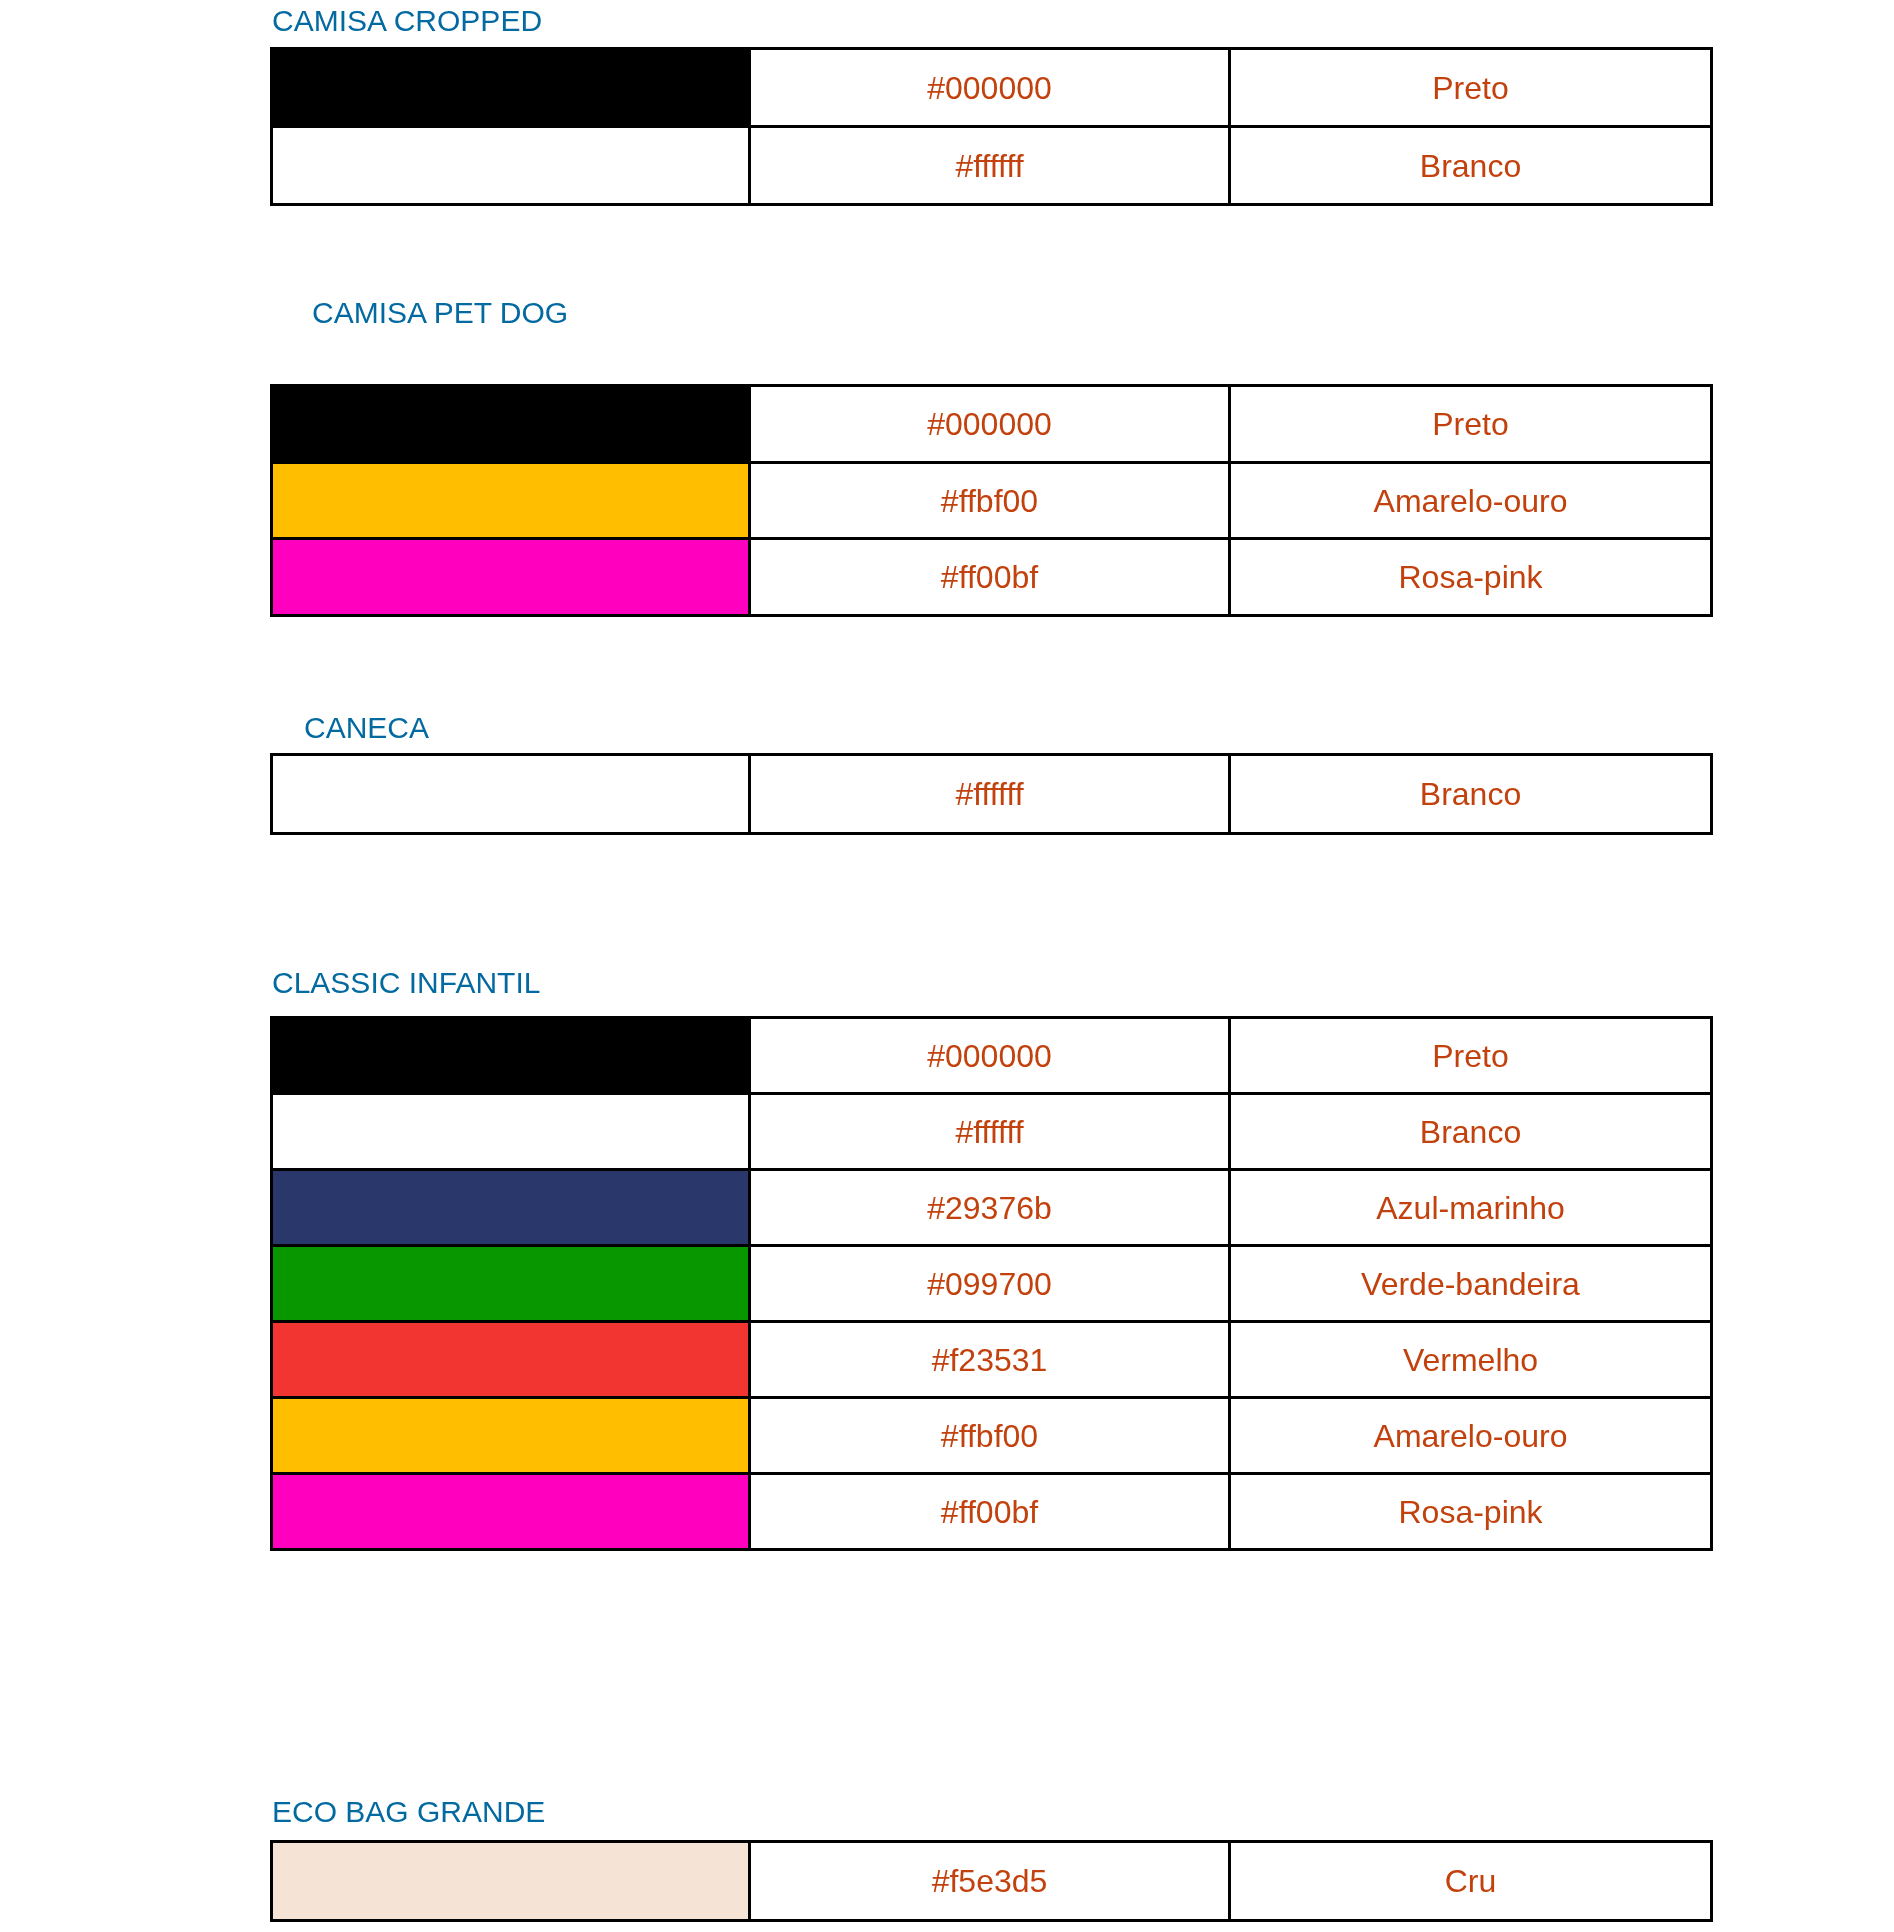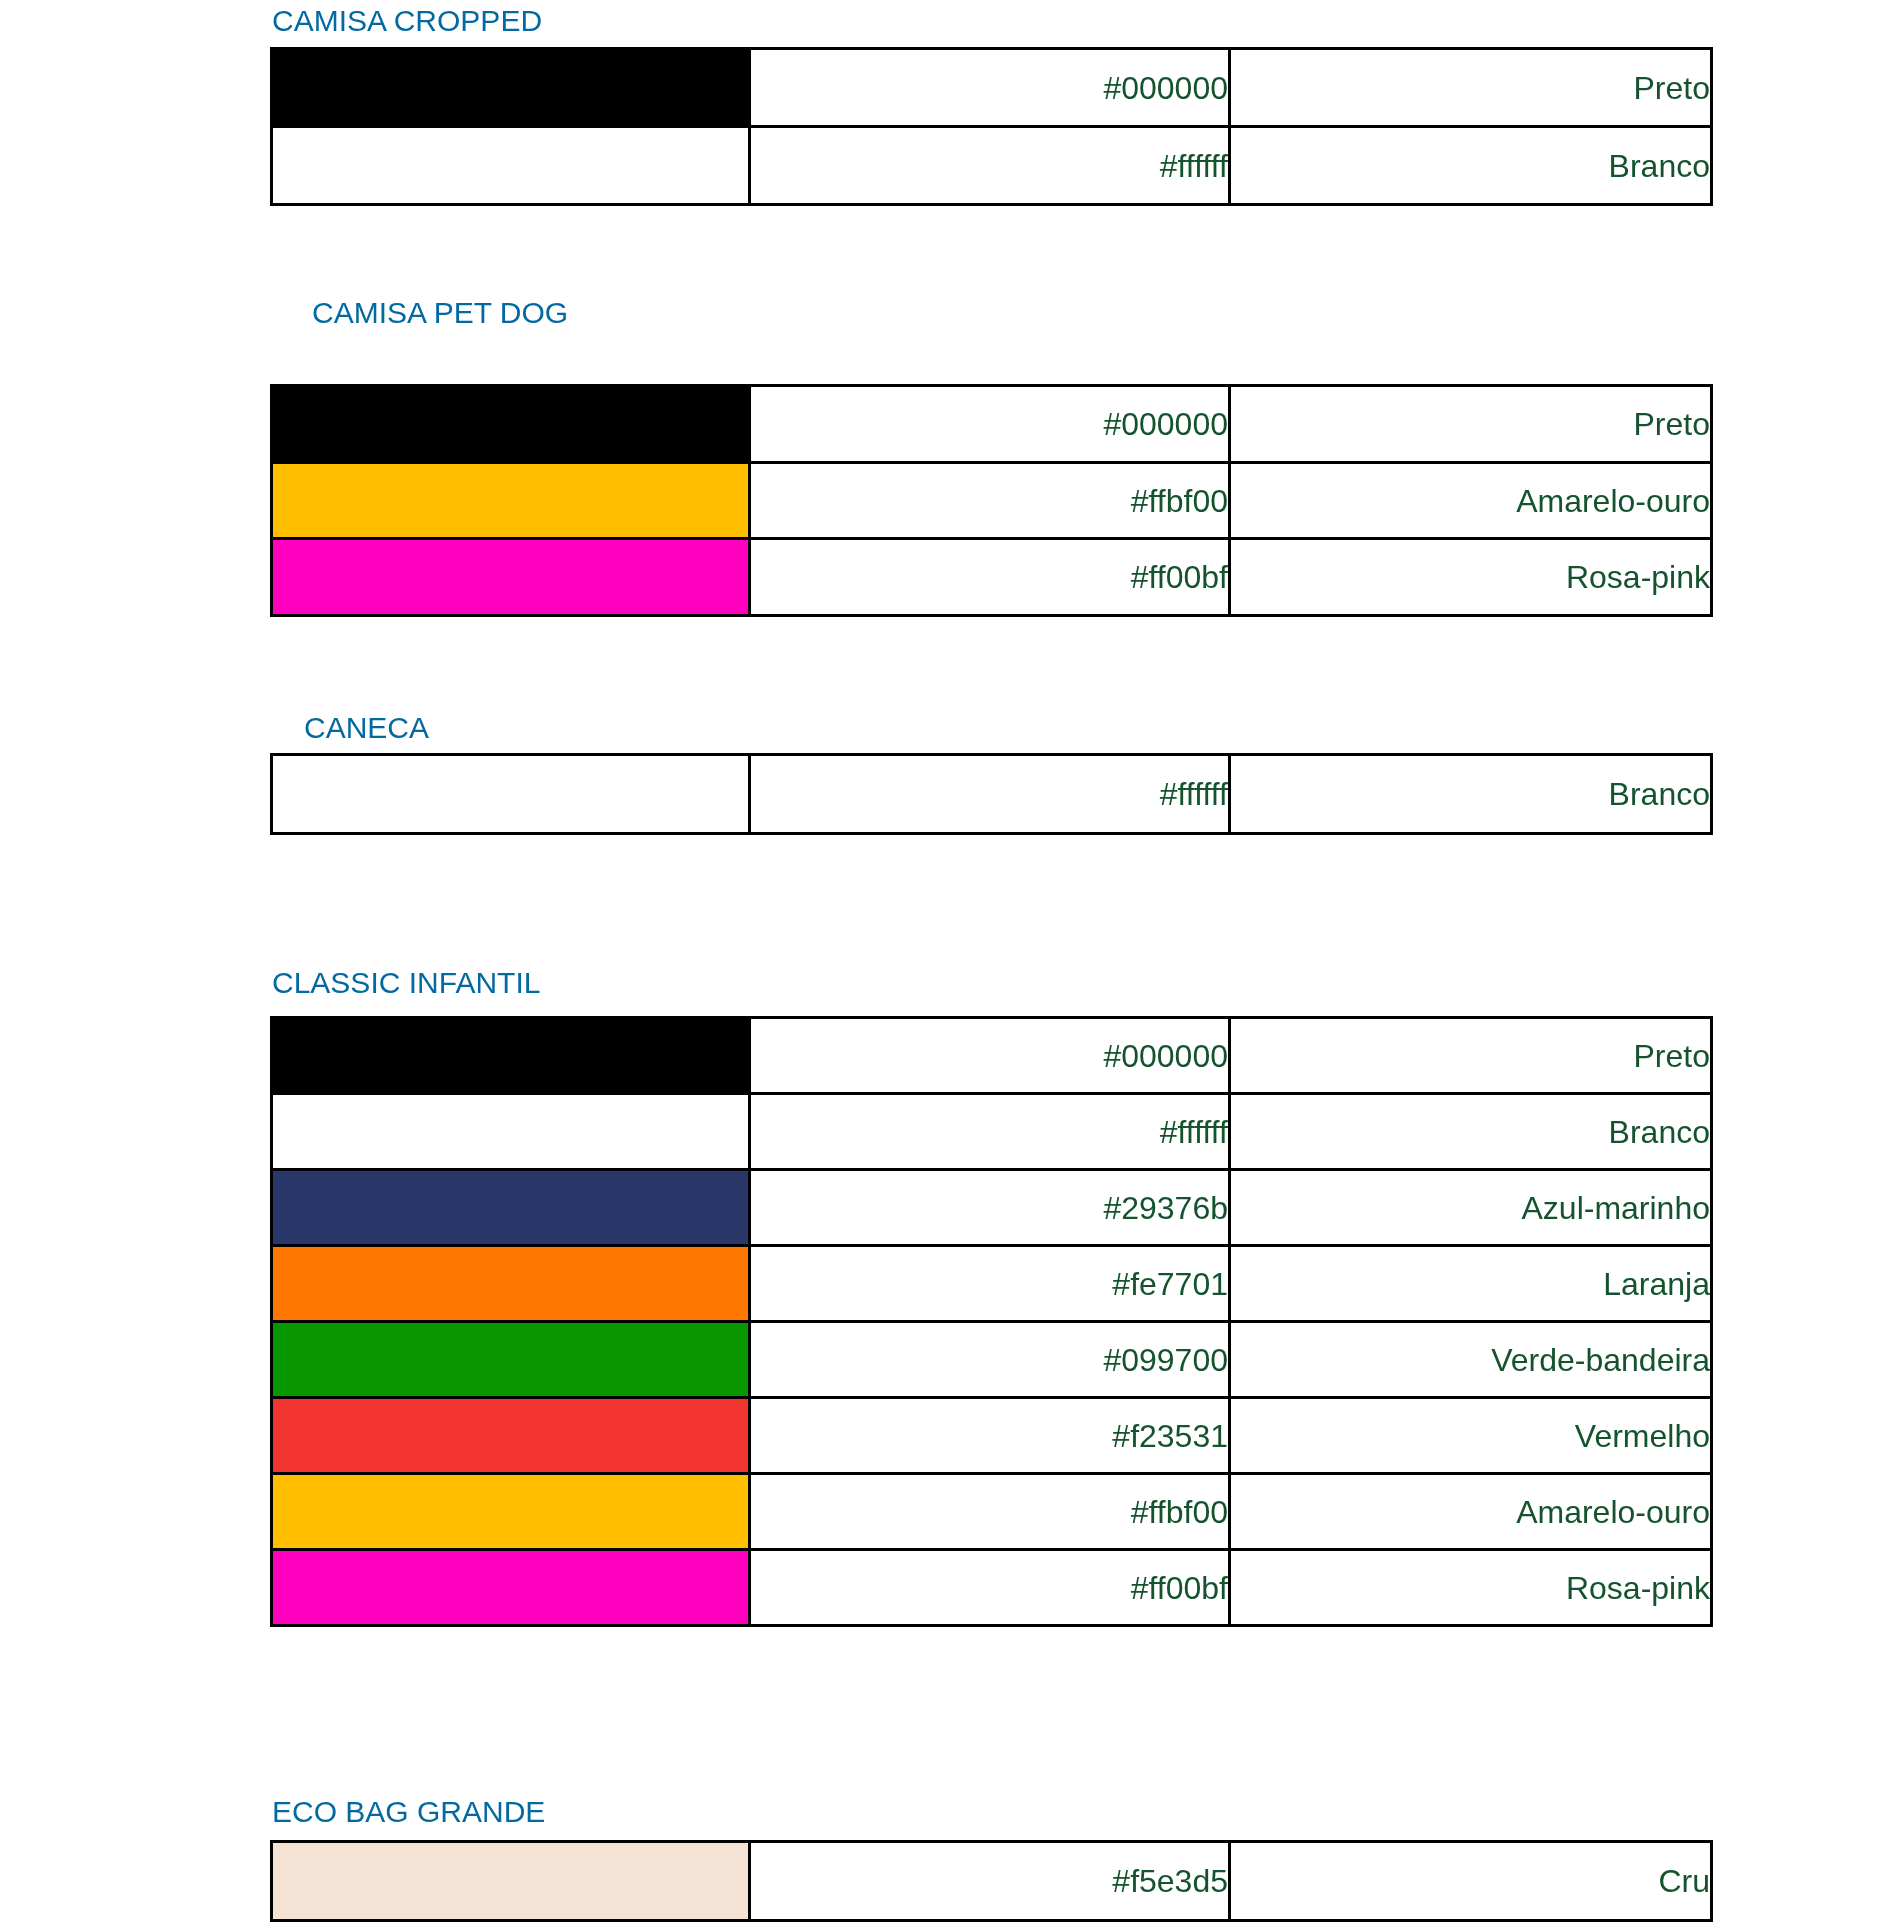--- a/index.html
+++ b/index.html
@@ -27,26 +27,26 @@
     table.palette {
       position: absolute;
       left: 270px;
       width: 1440px;
       border-collapse: collapse;
       table-layout: fixed;
     }
     table.palette td {
       border: 3.1px solid #000000;
       padding: 0;
-      text-align: right;
+      text-align: center;
       vertical-align: middle;
       font-size: 32px;
       line-height: 32px;
       white-space: nowrap;
-      color: #14532d;
+      color: #c2410c;
       background: #ffffff;
     }
     table.palette col.c1 { width: 478px; }
     table.palette col.c2 { width: 480px; }
     table.palette col.c3 { width: 482px; }
   </style>
 </head>
 <body>
 
 <div class="section-title" style="top:6.1px;">CAMISA CROPPED</div>
@@ -129,25 +129,20 @@
     <td style="background-color: rgb(255, 255, 255);"></td>
     <td>#ffffff</td>
     <td>Branco</td>
   </tr>
   <tr style="height:76px;">
     <td style="background-color: rgb(41, 55, 107);"></td>
     <td>#29376b</td>
     <td>Azul-marinho</td>
   </tr>
   <tr style="height:76px;">
-    <td style="background-color: rgb(254, 119, 1);"></td>
-    <td>#fe7701</td>
-    <td>Laranja</td>
-  </tr>
-  <tr style="height:76px;">
     <td style="background-color: rgb(9, 151, 0);"></td>
     <td>#099700</td>
     <td>Verde-bandeira</td>
   </tr>
   <tr style="height:76px;">
     <td style="background-color: rgb(242, 53, 49);"></td>
     <td>#f23531</td>
     <td>Vermelho</td>
   </tr>
   <tr style="height:76px;">

